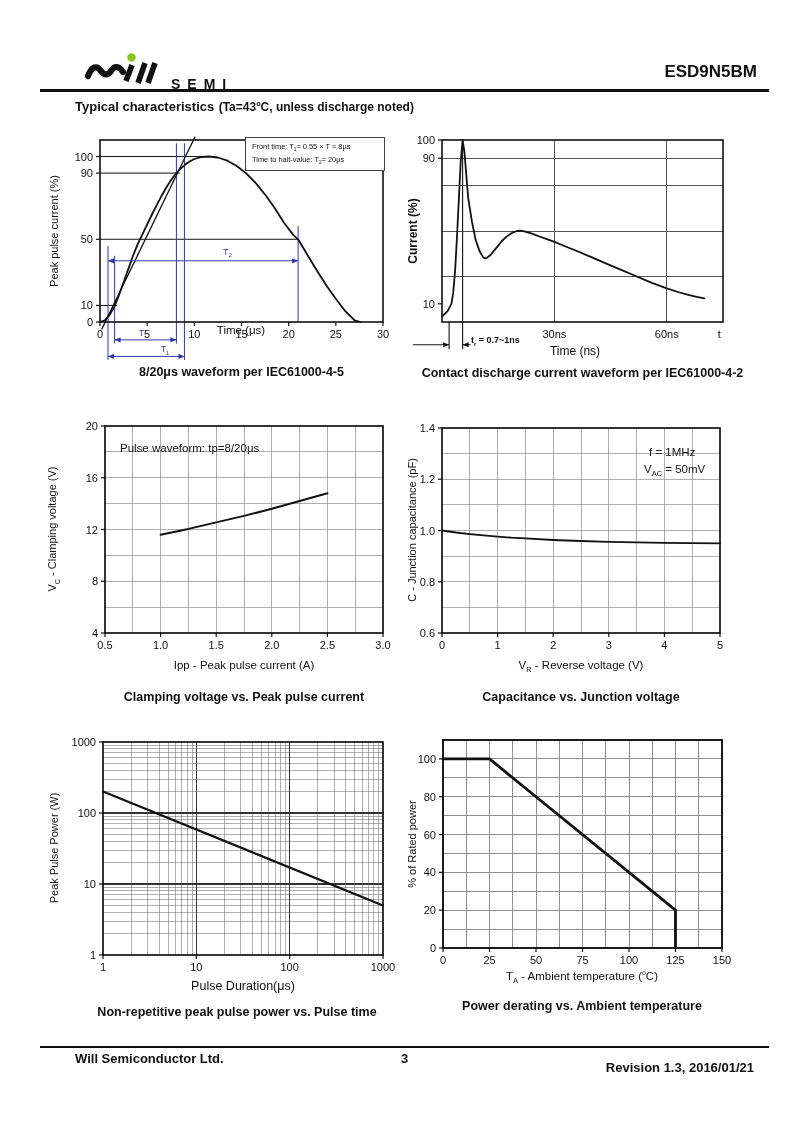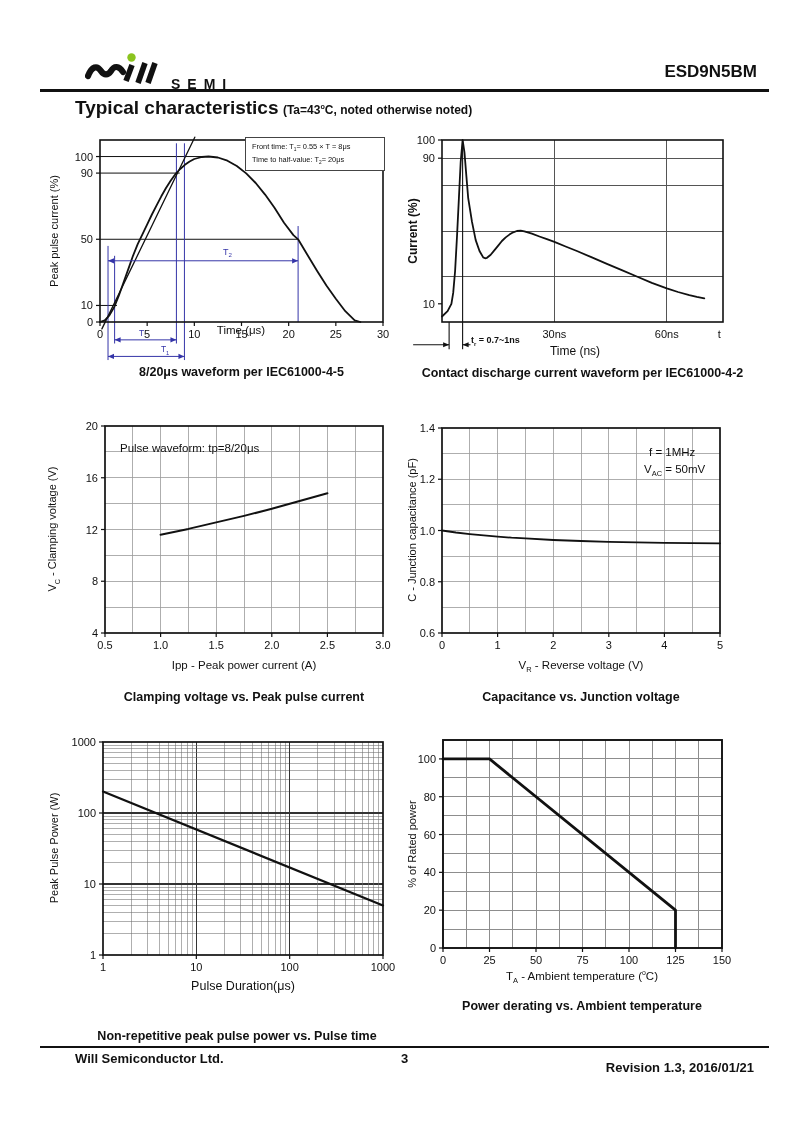--- a/index.html
+++ b/index.html
@@ -13,21 +13,21 @@
   .ylab{position:absolute;white-space:nowrap;font-size:11px;
         transform:translate(-50%,-50%) rotate(-90deg);}
   .xlab{position:absolute;white-space:nowrap;font-size:11.5px;transform:translateX(-50%);}
   .caption{position:absolute;text-align:center;font-weight:bold;font-size:12.5px;white-space:nowrap;}
   .annbox{position:absolute;border:1px solid #444;background:#fff;font-size:7.4px;
           line-height:1.65;padding:3px 5px 2px 6px;white-space:nowrap;}
   .annfree{position:absolute;font-size:11.5px;white-space:nowrap;}
   sub{font-size:65%;}
   sup{font-size:60%;}
   .hdr-title{position:absolute;white-space:nowrap;}
-  .hdr-title .t1{font-weight:bold;font-size:19px;}
+  .hdr-title .t1{font-weight:bold;font-size:13px;}
   .hdr-title .t2{font-weight:bold;font-size:12px;}
   .partno{position:absolute;font-weight:bold;font-size:17px;}
   .semi{font-weight:bold;font-size:14px;letter-spacing:7px;}
   .logo{position:absolute;display:flex;align-items:flex-end;gap:8px;}
   .footer-txt{position:absolute;font-weight:bold;font-size:13px;white-space:nowrap;}
 </style>
 </head>
 <body>
 
 <div class="page">
@@ -43,21 +43,21 @@
     <span class="semi">SEMI</span>
   </div>
 
   <div class="partno" style="right:52px;top:62px;">ESD9N5BM</div>
 
   <div class="rule" style="left:40px;right:40px;top:89px;height:3px;"></div>
 
   <div class="hdr-title" style="left:75px;top:97px;">
     <span class="t1">Typical characteristics</span>
     <span class="t2">
-      <span>(Ta=43</span><sup>o</sup><span>C, noted otherwise noted)</span>
+      <span>(Ta=43</span><sup>o</sup><span>C, unless discharge noted)</span>
     </span>
   </div>
 
   <div class="chart" style="left:40px;top:130px;width:360px;height:262px;">
     <svg width="360" height="232" viewBox="0 0 360 232">
         <g shape-rendering="crispEdges"></g>
         <line x1="60" y1="26.54545454545456" x2="168.48333333333335" y2="26.54545454545456" stroke="#111111" stroke-width="1"></line>
         <line x1="60" y1="43.09090909090909" x2="139.71166666666664" y2="43.09090909090909" stroke="#111111" stroke-width="1"></line>
         <line x1="60" y1="109.27272727272728" x2="258.1" y2="109.27272727272728" stroke="#111111" stroke-width="1"></line>
         <line x1="60" y1="175.45454545454544" x2="76.98" y2="175.45454545454544" stroke="#111111" stroke-width="1"></line>
@@ -221,21 +221,21 @@
           <line x1="65" y1="64.75" x2="61" y2="64.75" stroke="#111111" stroke-width="1.2"></line>
           <text x="58" y="68.75" text-anchor="end" font-size="11">16</text>
           <line x1="65" y1="13" x2="61" y2="13" stroke="#111111" stroke-width="1.2"></line>
           <text x="58" y="17" text-anchor="end" font-size="11">20</text>
         </g>
       </svg>
     <div class="ylab" style="left:14px;top:116px;">
       <span>V</span><sub>C</sub><span> - Clamping voltage (V)</span>
     </div>
     <div class="xlab" style="left:204px;top:246px;">
-      <span>Ipp - Peak power current (A)</span>
+      <span>Ipp - Peak pulse current (A)</span>
     </div>
     <div class="annfree" style="left:80px;top:29px;">Pulse waveform: tp=8/20μs</div>
     <div class="caption" style="left:48px;right:0;top:277px;">Clamping voltage vs. Peak pulse current</div>
   </div>
 
   <div class="chart" style="left:400px;top:413px;width:380px;height:297px;">
     <svg width="380" height="250" viewBox="0 0 380 250">
         <g shape-rendering="crispEdges">
           <line x1="69.8" y1="15" x2="69.8" y2="220" stroke="#9a9a9a" stroke-width="0.8"></line>
           <line x1="97.6" y1="15" x2="97.6" y2="220" stroke="#9a9a9a" stroke-width="0.8"></line>
@@ -372,21 +372,21 @@
           <line x1="63" y1="24" x2="59" y2="24" stroke="#111111" stroke-width="1.2"></line>
           <text x="56" y="28" text-anchor="end" font-size="11">1000</text>
         </g>
       </svg>
     <div class="ylab" style="left:14px;top:130px;">
       <span>Peak Pulse Power (W)</span>
     </div>
     <div class="xlab" style="left:203px;top:261px;font-size:12.5px;">
       <span>Pulse Duration(μs)</span>
     </div>
-    <div class="caption" style="left:46px;right:12px;top:287px;margin-top:24px;">Non-repetitive peak pulse power vs. Pulse time</div>
+    <div class="caption" style="left:46px;right:12px;top:287px;">Non-repetitive peak pulse power vs. Pulse time</div>
   </div>
 
   <div class="chart" style="left:400px;top:718px;width:380px;height:308px;">
     <svg width="380" height="260" viewBox="0 0 380 260">
         <g shape-rendering="crispEdges">
           <line x1="66.25" y1="22" x2="66.25" y2="230" stroke="#8d8d8d" stroke-width="1"></line>
           <line x1="89.5" y1="22" x2="89.5" y2="230" stroke="#8d8d8d" stroke-width="1"></line>
           <line x1="112.75" y1="22" x2="112.75" y2="230" stroke="#8d8d8d" stroke-width="1"></line>
           <line x1="136" y1="22" x2="136" y2="230" stroke="#8d8d8d" stroke-width="1"></line>
           <line x1="159.25" y1="22" x2="159.25" y2="230" stroke="#8d8d8d" stroke-width="1"></line>

